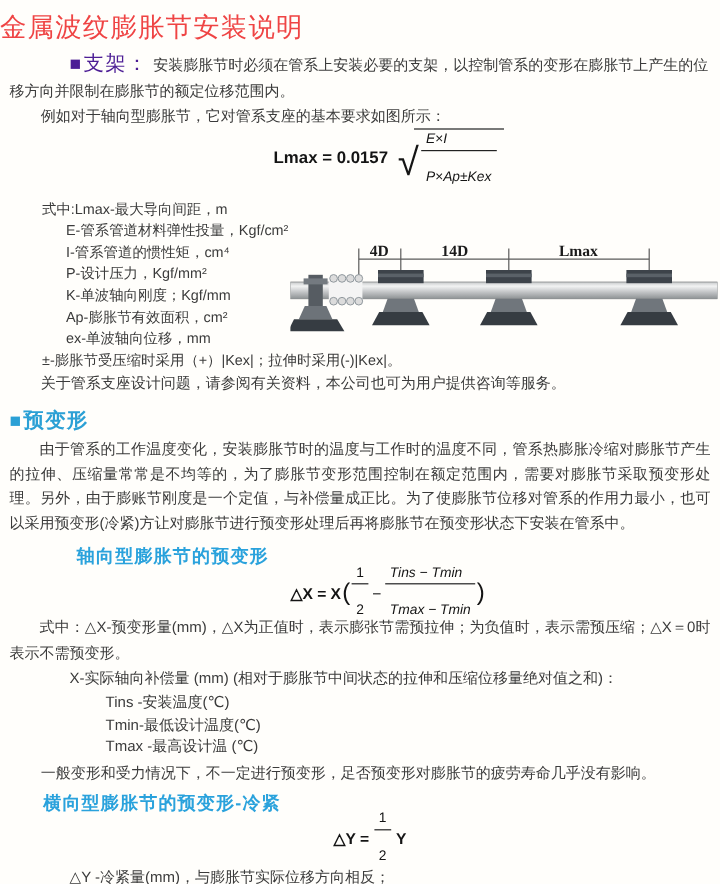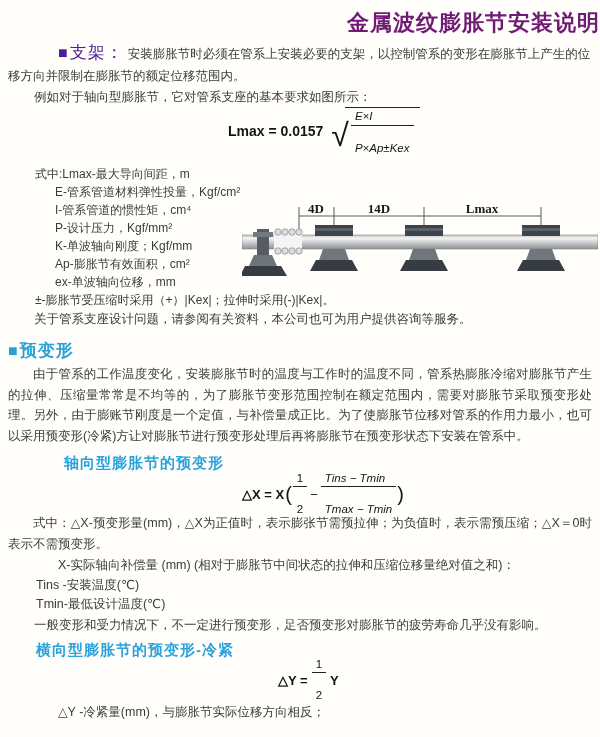--- a/index.html
+++ b/index.html
@@ -6,22 +6,22 @@
   body{
     width:600px;height:737px;overflow:hidden;
     background:#fffefb;
     font-family:"Liberation Sans","DejaVu Sans",sans-serif;
     color:#3b3b3b;font-size:12.5px;
     -webkit-font-smoothing:antialiased;
   }
   .page{position:relative;width:600px;height:737px;}
 
   h1.title{
-    margin:8px 0 4px;text-align:right;
-    font-size:22px;font-weight:bold;color:#701a75;letter-spacing:1px;
+    margin:8px 0 4px;text-align:left;
+    font-size:22px;font-weight:normal;color:#ef4444;letter-spacing:1px;
   }
 
   .p-intro{margin:2px 8px 0;line-height:22px;text-indent:50px;}
   .sec-head{color:#4c1d95;font-size:17px;font-weight:normal;margin-right:4px;letter-spacing:1px;margin-top:36px;}
   .sec-head .marker{font-size:16px;margin-right:1px;}
   .p-indent{margin:0 8px;line-height:20px;text-indent:26px;}
 
   .formula{font-family:Liberation Sans, sans-serif;color:#141414;}
   .f1{margin:6px 0 4px 228px;display:flex;align-items:center;height:36px;}
   .f1 .f-lhs{font-weight:bold;font-size:14px;}
@@ -49,21 +49,21 @@
 
   .f2{margin:4px 0 2px 242px;display:flex;align-items:center;height:34px;font-size:13px;}
   .f2 .bold{font-weight:bold;}
   .f2 .paren{font-size:20px;font-weight:400;margin:0 1px;}
   .f2 .frac{font-size:11.5px;}
   .f2 .frac.it{font-style:italic;}
   .f2 .minus{margin:0 3px;}
 
   .p-explain{margin:2px 8px 0;line-height:21px;text-indent:2em;text-align:justify;}
   .p-xline{margin:0 8px;line-height:21px;text-indent:50px;}
-  .temps{margin:0 8px 0 36px;line-height:18.5px;}
+  .temps{margin:0 8px 0 88px;line-height:18.5px;}
   .p-note{margin:2px 8px 0;line-height:20px;text-indent:26px;}
 
   .f3{margin:4px 0 6px 278px;display:flex;align-items:center;height:32px;font-size:13px;}
   .f3 .bold{font-weight:bold;}
   .f3 .frac{font-size:11.5px;margin:0 4px;}
   .p-dy{margin:4px 8px 0 58px;line-height:20px;}
 </style>
 </head>
 <body>
 
@@ -182,20 +182,21 @@
     </span>
     <span class="paren">)</span>
   </div>
 
   <p class="p-explain">式中：△X-预变形量(mm)，△X为正值时，表示膨张节需预拉伸；为负值时，表示需预压缩；△X＝0时表示不需预变形。</p>
   <p class="p-xline">X-实际轴向补偿量 (mm) (相对于膨胀节中间状态的拉伸和压缩位移量绝对值之和)：</p>
 
   <div class="temps">
     <div>Tins -安装温度(℃)</div>
     <div>Tmin-最低设计温度(℃)</div>
+    <div>Tmax -最高设计温 (℃)</div>
   </div>
 
   <p class="p-note">一般变形和受力情况下，不一定进行预变形，足否预变形对膨胀节的疲劳寿命几乎没有影响。</p>
 
   <h3 class="sub lateral">横向型膨胀节的预变形-冷紧</h3>
 
   <div class="formula f3">
     <span class="bold">△Y =</span>
     <span class="frac">
       <span class="num">1</span>

